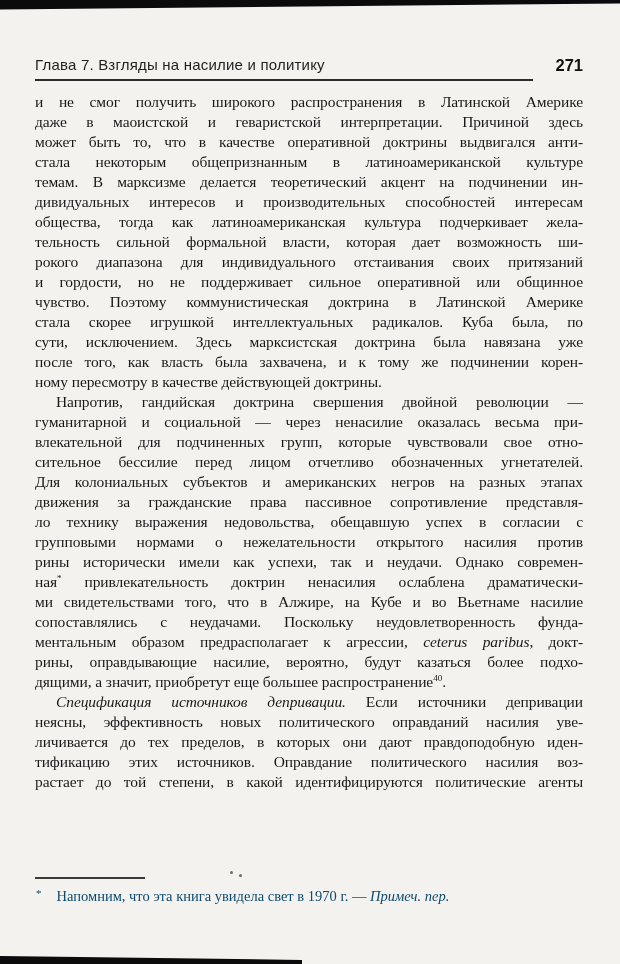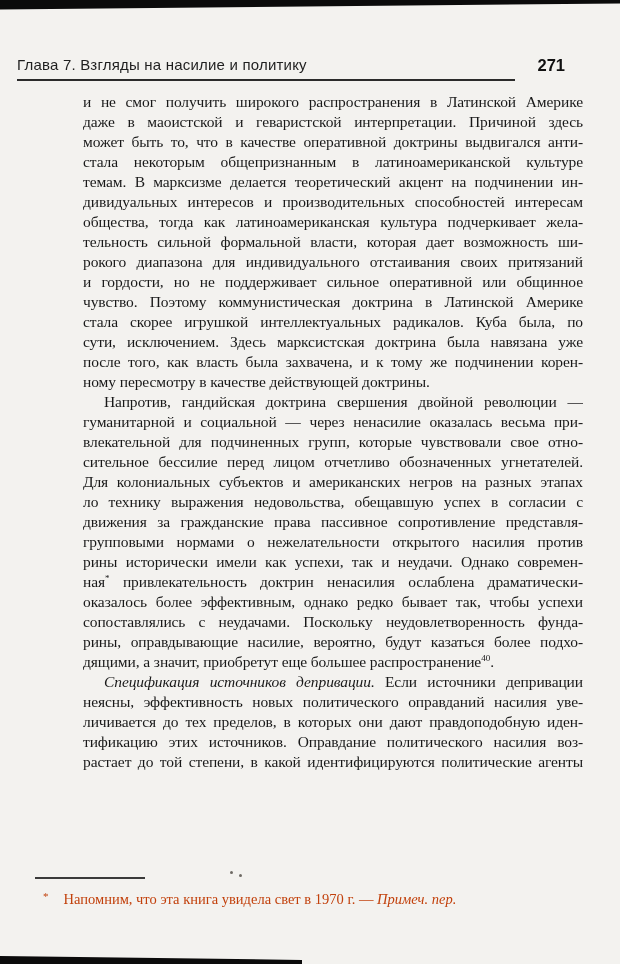--- a/index.html
+++ b/index.html
@@ -25,21 +25,21 @@
     width: 302px; height: 9px;
     background: #0b0b0b;
     clip-path: polygon(0 12%, 100% 55%, 100% 100%, 0 100%);
   }
   .dot {
     position: absolute; width: 3px; height: 3px;
     background: #6e6a64; border-radius: 50%;
   }
 
   
-  .header { position: absolute; top: 56px; left: 17px; width: 548px; height: 26px; }
+  .header { position: absolute; top: 56px; left: 35px; width: 548px; height: 26px; }
   .header-title-wrap {
     display: inline-block; width: 498px;
     border-bottom: 2px solid #2b2b2b;
     padding-bottom: 5px;
   }
   .running-title {
     font-family: "Liberation Sans", sans-serif;
     font-size: 15px; color: #1f1f1f; letter-spacing: 0.2px;
   }
   .page-number {
@@ -49,37 +49,37 @@
   }
 
   
   .body-text {
     position: absolute; top: 92px; left: 35px; width: 548px;
     font-size: 15.5px; line-height: 20px; letter-spacing: -0.1px;
   }
   .line {
     text-align: justify;
     text-align-last: justify;
-    height: 20px; overflow: hidden; margin-left: 48px;
+    height: 20px; overflow: hidden;
   }
   .line.lastline { text-align-last: left; }
   .line.indent { text-indent: 21px; }
   .body-text sup, .footnote sup {
     font-size: 9px; line-height: 0; vertical-align: 6px; letter-spacing: 0;
   }
   i { font-style: italic; }
 
   
   .fn-sep {
     position: absolute; left: 35px; top: 877px; width: 110px;
     border-top: 2px solid #3a3a3a;
   }
   .footnote {
-    position: absolute; left: 40px; top: 884px; width: 548px;
-    font-size: 14.5px; line-height: 24px; color: #c2410c;
+    position: absolute; left: 33px; top: 884px; width: 548px;
+    font-size: 14.5px; line-height: 19px; color: #0c4a6e;
   }
   .fn-marker {
     display: inline-block;
     vertical-align: 4px; font-size: 11px;
     margin-left: 3px; margin-right: 15px;
   }
 </style>
 </head>
 <body>
 
@@ -108,27 +108,28 @@
       <div class="line">чувство. Поэтому коммунистическая доктрина в Латинской Америке</div>
       <div class="line">стала скорее игрушкой интеллектуальных радикалов. Куба была, по</div>
       <div class="line">сути, исключением. Здесь марксистская доктрина была навязана уже</div>
       <div class="line">после того, как власть была захвачена, и к тому же подчинении корен-</div>
       <div class="line lastline">ному пересмотру в качестве действующей доктрины.</div>
       <div class="line indent">Напротив, гандийская доктрина свершения двойной революции —</div>
       <div class="line">гуманитарной и социальной — через ненасилие оказалась весьма при-</div>
       <div class="line">влекательной для подчиненных групп, которые чувствовали свое отно-</div>
       <div class="line">сительное бессилие перед лицом отчетливо обозначенных угнетателей.</div>
       <div class="line">Для колониальных субъектов и американских негров на разных этапах</div>
+      <div class="line">движения за гражданские права пассивное сопротивление представля-</div>
       <div class="line">ло технику выражения недовольства, обещавшую успех в согласии с</div>
-      <div class="line">движения за гражданские права пассивное сопротивление представля-</div>
       <div class="line">групповыми нормами о нежелательности открытого насилия против</div>
       <div class="line">рины исторически имели как успехи, так и неудачи. Однако современ-</div>
       <div class="line">ная<sup>*</sup> привлекательность доктрин ненасилия ослаблена драматически-</div>
-      <div class="line">оказалось более эффективным, однако редко бывает так, чтобы успехи</div>
+      <div class="line">ми свидетельствами того, что в Алжире, на Кубе и во Вьетнаме насилие</div>
       <div class="line">сопоставлялись с неудачами. Поскольку неудовлетворенность фунда-</div>
+      <div class="line">ментальным образом предрасполагает к агрессии, <i>ceterus paribus</i>, докт-</div>
       <div class="line">рины, оправдывающие насилие, вероятно, будут казаться более подхо-</div>
       <div class="line lastline">дящими, а значит, приобретут еще большее распространение<sup>40</sup>.</div>
       <div class="line indent"><i>Спецификация источников депривации.</i> Если источники депривации</div>
       <div class="line">неясны, эффективность новых политического оправданий насилия уве-</div>
       <div class="line">личивается до тех пределов, в которых они дают правдоподобную иден-</div>
       <div class="line">тификацию этих источников. Оправдание политического насилия воз-</div>
       <div class="line">растает до той степени, в какой идентифицируются политические агенты</div>
     </div>
 
   <div class="dot" style="left:230px; top:871px;"></div>

